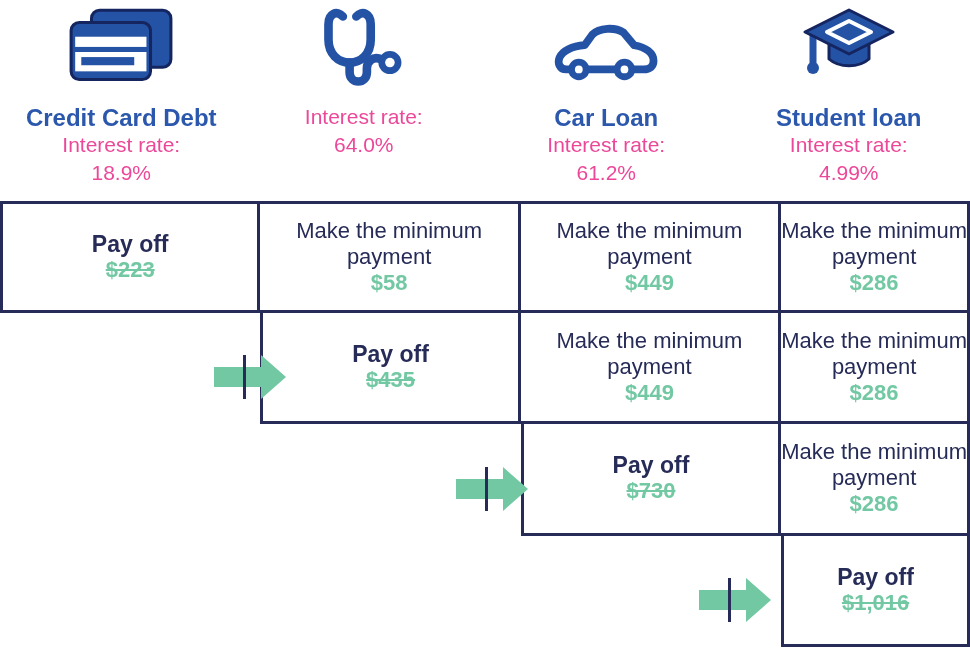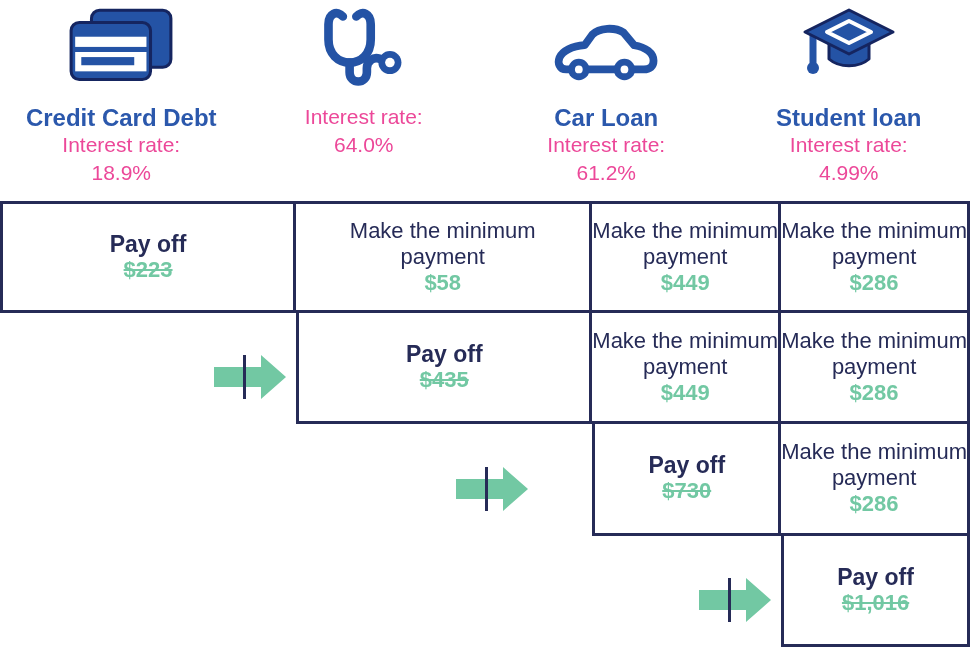--- a/index.html
+++ b/index.html
@@ -9,21 +9,21 @@
   }
   
   .header{position:absolute;top:0;left:0;width:970px;height:201px;display:flex;}
   .debt-col{flex:1 1 0;display:flex;flex-direction:column;align-items:center;text-align:center;}
   .icon-box{height:103px;display:flex;align-items:center;justify-content:center;}
   .debt-title{font-size:24px;font-weight:bold;color:#2b58ac;line-height:26px;margin-top:2px;}
   .rate-label,.rate-value{font-size:21px;color:#ec4899;line-height:28px;}
   
   .table{
     position:absolute;top:201px;left:0;width:970px;height:446px;
-    display:grid;grid-template-columns:repeat(2,1fr);grid-template-rows:repeat(4,1fr);
+    display:grid;grid-template-columns:repeat(3,1fr);grid-template-rows:repeat(4,1fr);
   }
   .cell{
     box-sizing:border-box;border-right:3px solid #262b57;border-bottom:3px solid #262b57;
     display:flex;flex-direction:column;justify-content:center;align-items:center;
     text-align:center;font-size:22px;line-height:26px;color:#262b57;background:transparent;
   }
   .cell.top{border-top:3px solid #262b57;}
   .cell.first{border-left:3px solid #262b57;}
   .payoff-label{font-weight:bold;font-size:23px;}
   .amount{font-weight:bold;color:#72c8a3;}

